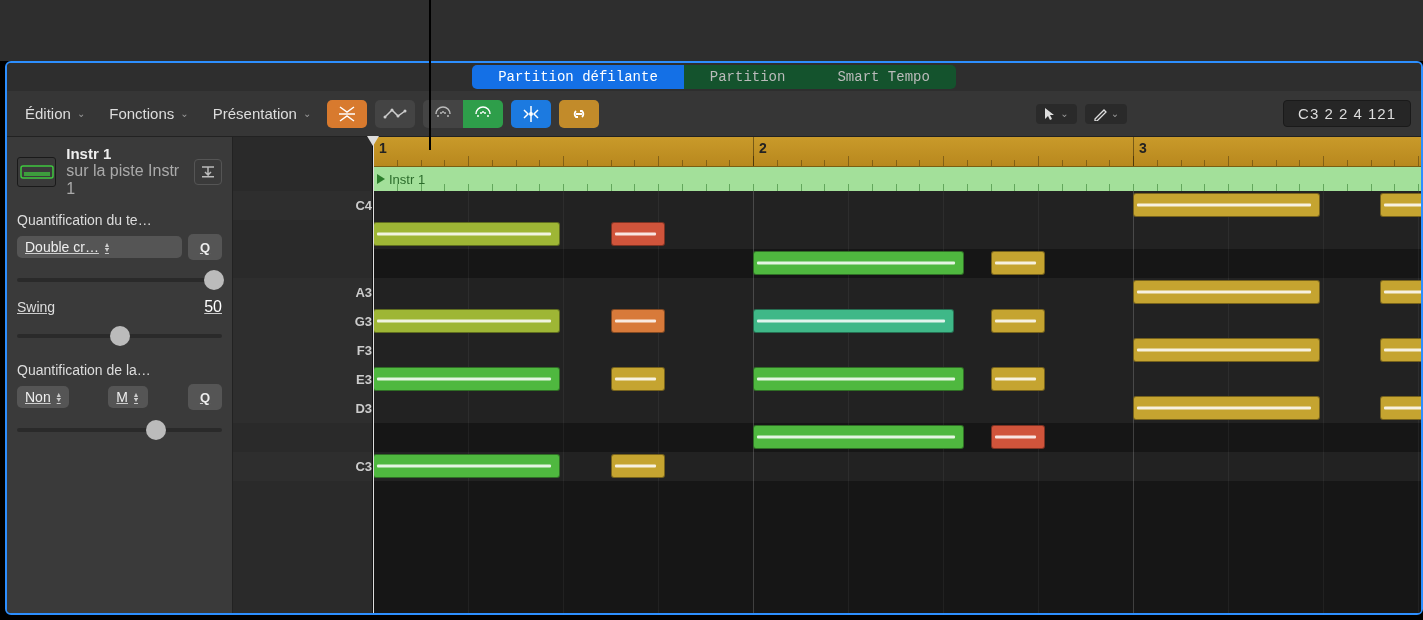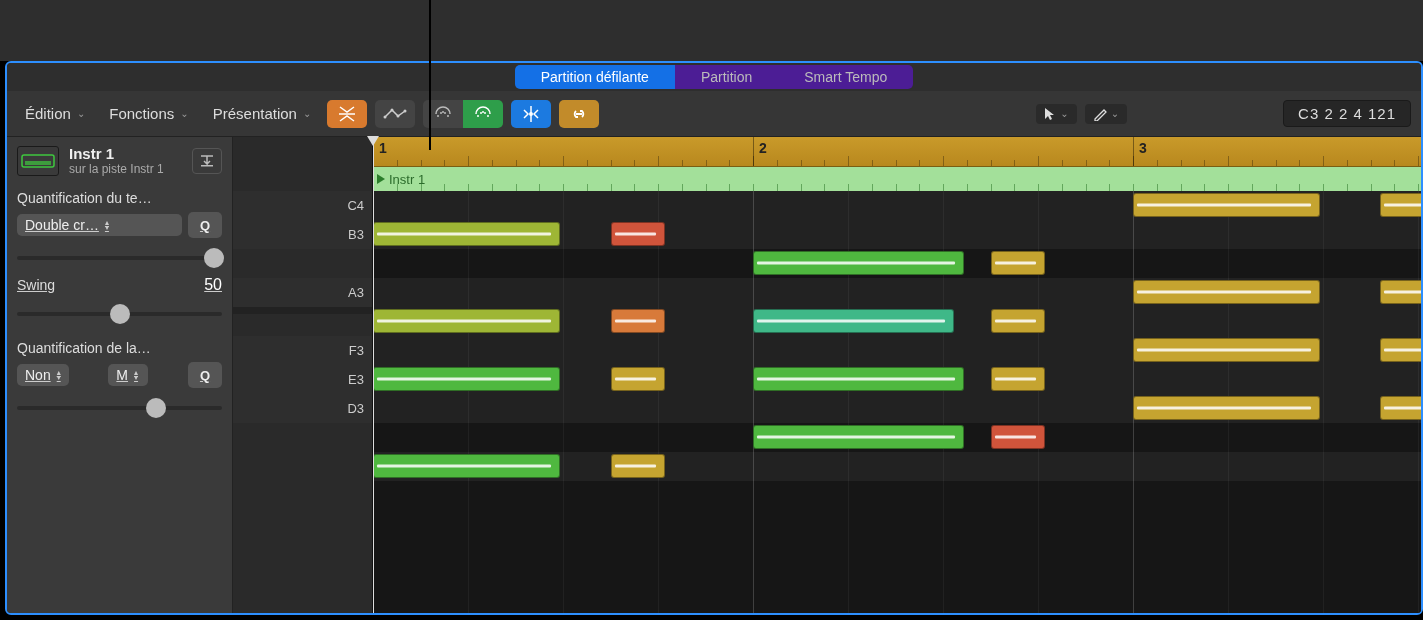--- a/index.html
+++ b/index.html
@@ -46,31 +46,32 @@
   overflow: hidden;
 }
 
 
 .tabbar {
   height: 28px;
   background: #2e2e2e;
   display: flex;
   align-items: center;
   justify-content: center;
+  font-family: Liberation Mono, monospace;
 }
 .tab-seg {
   display: flex;
   border-radius: 5px;
   overflow: hidden;
 }
 .tab {
   padding: 4px 26px;
   font-size: 14px;
   color: #bbb;
-  background: #4c1d95;
+  background: #14532d;
   cursor: pointer;
 }
 .tab.active {
   background: #1470e6;
   color: #fff;
 }
 
 
 .toolbar {
   height: 46px;
@@ -163,21 +164,21 @@
 .track-icon {
   width: 42px;
   height: 30px;
   border: 1px solid #1a1a1a;
   border-radius: 3px;
   display: flex;
   align-items: center;
   justify-content: center;
 }
 .track-title { font-size: 15px; font-weight: 600; color: #eee; }
-.track-sub { font-size: 12px; color: #aaa; }
+.track-sub { font-size: 16px; color: #aaa; }
 .catch-btn {
   width: 30px; height: 26px;
   border: 1px solid #555;
   border-radius: 4px;
   display:flex;align-items:center;justify-content:center;
   cursor:pointer;
   margin-left:auto;
 }
 
 .section-label { font-size: 14px; color: #ddd; margin-top: 8px; white-space: nowrap; overflow: hidden; text-overflow: ellipsis;}
@@ -244,24 +245,25 @@
   left: 0; top: 0; bottom: 0;
   width: 140px;
   background: #2a2a2a;
   border-right: 1px solid #111;
 }
 .note-row {
   position: absolute;
   left: 0; right: 0;
   display: flex;
   align-items: center;
-  padding-right: 8px;
+  padding-right: 0;
   justify-content: flex-end;
   font-size: 13px;
   color: #ccc;
+  font-weight: bold;
 }
 .note-row.black { background: #222; margin-top: 36px; }
 .note-row:not(.black) { background: #2e2e2e; }
 
 
 .ruler {
   position: absolute;
   left: 140px; right: 0; top: 0;
   height: 30px;
   background: linear-gradient(#c99a2a, #b8881e);
@@ -556,26 +558,27 @@
       <div class="slider">
         <div class="slider-track"></div>
         <div class="slider-thumb" style="left:68%"></div>
       </div>
     </div>
 
     <div class="roll-area">
 
       <div class="note-col" id="note-col">
           <div class="note-row" style="top: 54px; height: 29px;">C4</div>
-          <div class="note-row" style="top: 83px; height: 29px;">B3</div>
           <div class="note-row black" style="top: 112px; height: 29px;">A#3</div>
           <div class="note-row" style="top: 141px; height: 29px;">A3</div>
+          <div class="note-row" style="top: 170px; height: 29px;">G3</div>
           <div class="note-row" style="top: 199px; height: 29px;">F3</div>
           <div class="note-row" style="top: 228px; height: 29px;">E3</div>
           <div class="note-row" style="top: 257px; height: 29px;">D3</div>
+          <div class="note-row" style="top: 315px; height: 29px;">C3</div>
         </div>
 
       <div class="ruler" id="ruler">
           <div class="ruler-tick" style="left: 0px;"></div>
           <div class="ruler-label" style="left: 6px;">1</div>
           <div class="ruler-tick" style="left: 380px;"></div>
           <div class="ruler-label" style="left: 386px;">2</div>
           <div class="ruler-tick" style="left: 760px;"></div>
           <div class="ruler-label" style="left: 766px;">3</div>
           <div class="ruler-minor" style="left: 0px; height: 10px;"></div>

